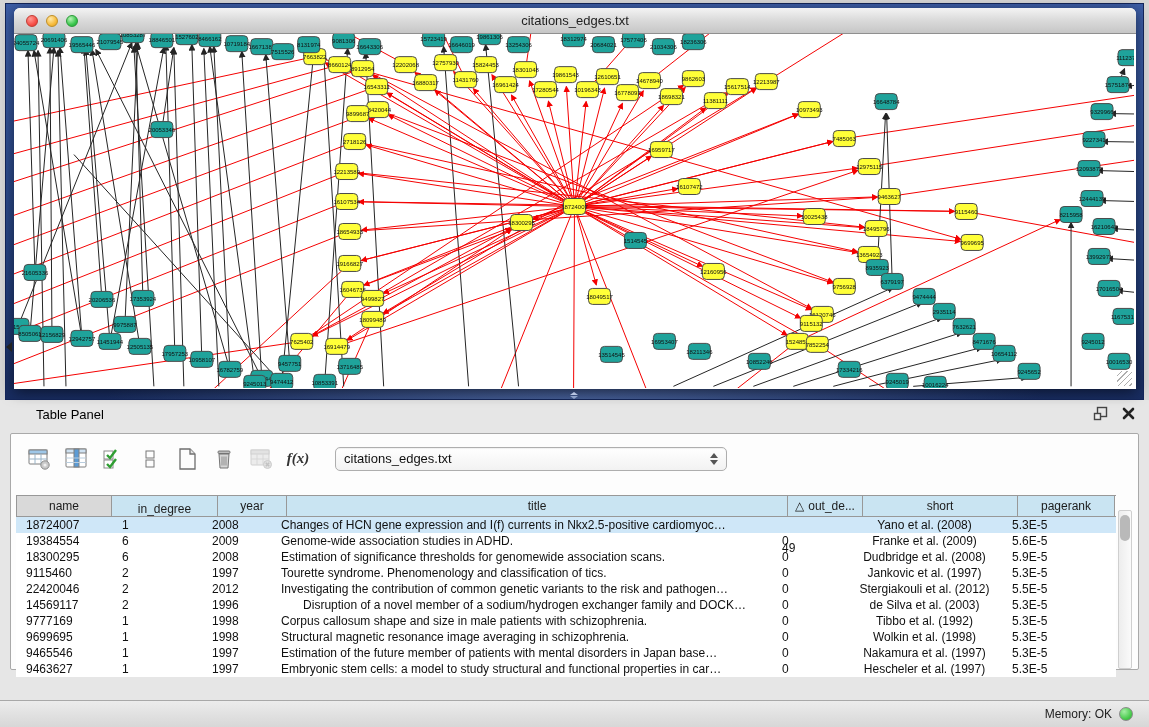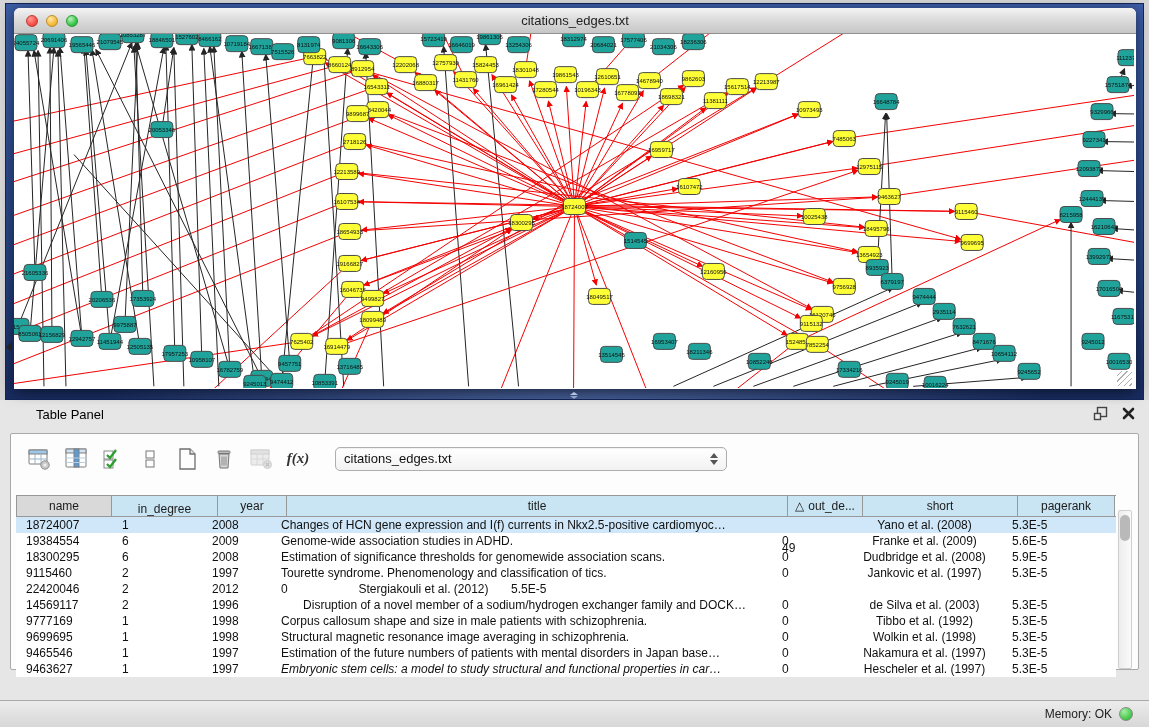--- a/index.html
+++ b/index.html
@@ -921,20 +921,21 @@
             <div class="gc" style="width: 69px;">1997</div>
             <div class="gc" style="width: 501px;">Tourette syndrome. Phenomenology and classification of tics.</div>
             <div class="gc" style="width: 75px;">0</div>
             <div class="gc center" style="width: 155px;">Jankovic et al. (1997)</div>
             <div class="gc" style="width: 97px;">5.3E-5</div>
           </div>
           <div class="grow">
             <div class="gc" style="width: 96px;">22420046</div>
             <div class="gc" style="width: 90px;">2</div>
             <div class="gc" style="width: 69px;">2012</div>
+            <div class="gc" style="width: 501px;">Investigating the contribution of common genetic variants to the risk and pathogen…</div>
             <div class="gc" style="width: 75px;">0</div>
             <div class="gc center" style="width: 155px;">Stergiakouli et al. (2012)</div>
             <div class="gc" style="width: 97px;">5.5E-5</div>
           </div>
           <div class="grow">
             <div class="gc" style="width: 96px;">14569117</div>
             <div class="gc" style="width: 90px;">2</div>
             <div class="gc" style="width: 69px;">1996</div>
             <div class="gc" style="width: 501px; text-align: center;">Disruption of a novel member of a sodium/hydrogen exchanger family and DOCK…</div>
             <div class="gc" style="width: 75px;">0</div>
@@ -956,30 +957,30 @@
             <div class="gc" style="width: 69px;">1998</div>
             <div class="gc" style="width: 501px;">Structural magnetic resonance image averaging in schizophrenia.</div>
             <div class="gc" style="width: 75px;">0</div>
             <div class="gc center" style="width: 155px;">Wolkin et al. (1998)</div>
             <div class="gc" style="width: 97px;">5.3E-5</div>
           </div>
           <div class="grow">
             <div class="gc" style="width: 96px;">9465546</div>
             <div class="gc" style="width: 90px;">1</div>
             <div class="gc" style="width: 69px;">1997</div>
-            <div class="gc" style="width: 501px;">Estimation of the future numbers of patients with mental disorders in Japan base…</div>
+            <div class="gc" style="width: 501px;">Estimation of the future member of patients with mental disorders in Japan base…</div>
             <div class="gc" style="width: 75px;">0</div>
             <div class="gc center" style="width: 155px;">Nakamura et al. (1997)</div>
             <div class="gc" style="width: 97px;">5.3E-5</div>
           </div>
           <div class="grow">
             <div class="gc" style="width: 96px;">9463627</div>
             <div class="gc" style="width: 90px;">1</div>
             <div class="gc" style="width: 69px;">1997</div>
-            <div class="gc" style="width: 501px; font-style: italic;">Embryonic stem cells: a model to study structural and functional properties in car…</div>
+            <div class="gc" style="width: 501px;">Embryonic stem cells: a model to study structural and functional properties in car…</div>
             <div class="gc" style="width: 75px;">0</div>
             <div class="gc center" style="width: 155px;">Hescheler et al. (1997)</div>
             <div class="gc" style="width: 97px;">5.3E-5</div>
           </div>
         </div>
     </div>
     <div class="vscroll">
       <div class="vthumb"></div>
     </div>
 

